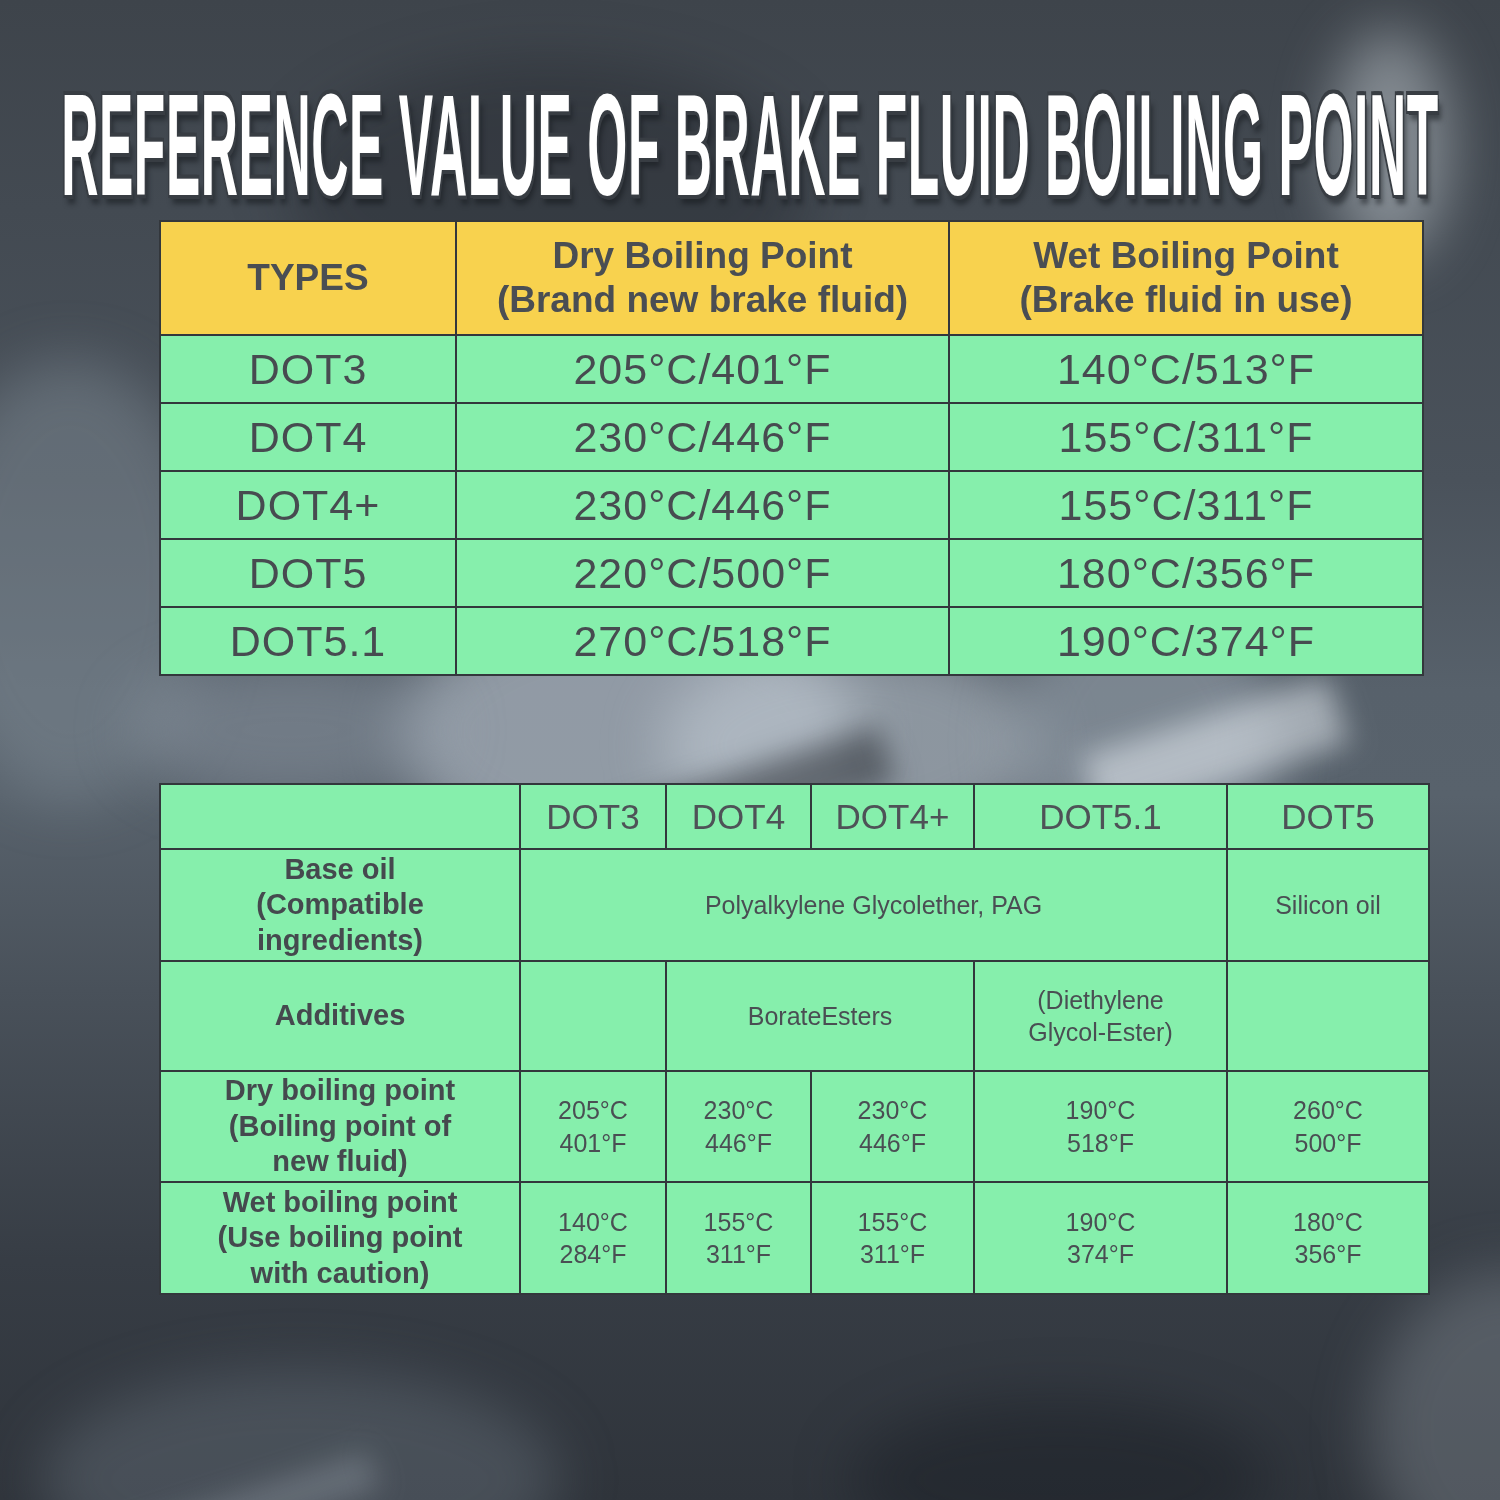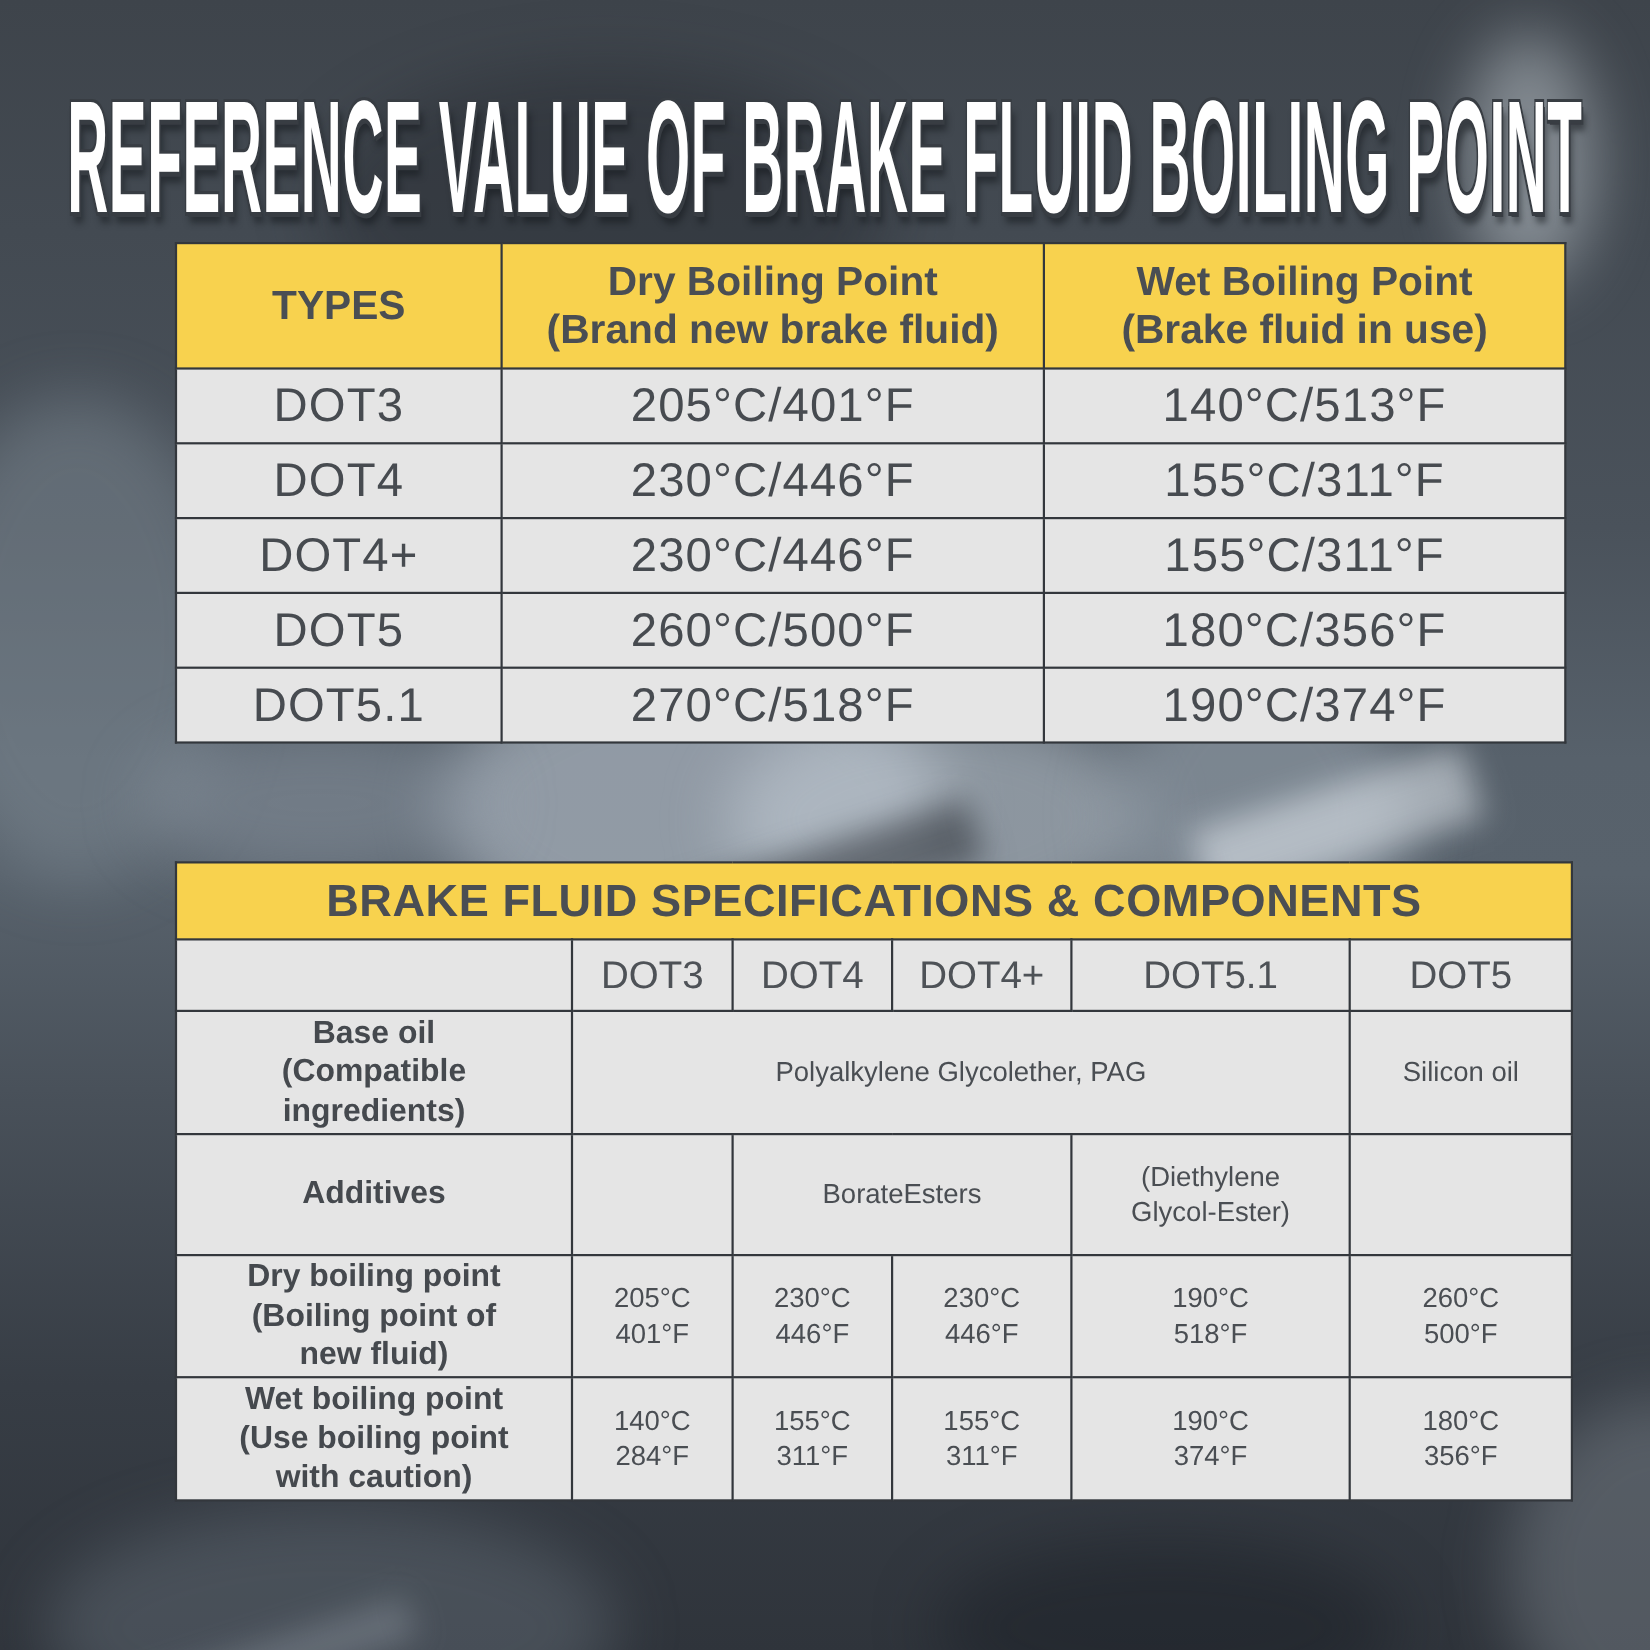--- a/index.html
+++ b/index.html
@@ -44,21 +44,21 @@
     transform:scale(0.56,1.58); transform-origin:center;
     text-shadow:
       -2px -2px 0 #383d43, 2px -2px 0 #383d43,
       -2px 2px 0 #383d43, 3px 3px 0 #383d43,
       6px 6px 6px rgba(18,21,25,.5);
   }
 
   
   table { border-collapse:collapse; position:absolute; table-layout:fixed;margin-left:40px; }
   td, th {
-    border:2.5px solid #33373c; background:#e5e5e5;
+    border:2.5px solid #33373c; background:#86efac;
     text-align:center; vertical-align:middle;
     color:#4e5257; font-weight:normal;
   }
   .yellow { background:#F8D24E; color:#4a4e53; }
   .pre { white-space:pre-line; }
 
   
   #t1 { left:119px; top:220px; width:1263px; }
   #t1 .head td { height:114px; font-size:37px; font-weight:bold; line-height:1.18; color:#4a4e53; }
   #t1 .row td { height:68px; font-size:43px; letter-spacing:1px; color:#474b50; }
@@ -121,44 +121,41 @@
       <td>230°C/446°F</td>
       <td>155°C/311°F</td>
     </tr>
     <tr class="row">
       <td>DOT4+</td>
       <td>230°C/446°F</td>
       <td>155°C/311°F</td>
     </tr>
     <tr class="row">
       <td>DOT5</td>
-      <td>260°C/500°F</td>
+      <td>220°C/500°F</td>
       <td>180°C/356°F</td>
     </tr>
     <tr class="row">
       <td>DOT5.1</td>
       <td>270°C/518°F</td>
       <td>190°C/374°F</td>
     </tr>
   </tbody>
 </table>
 
 <table id="t2">
   <colgroup>
     <col style="width:360px">
       <col style="width:146px">
       <col style="width:145px">
     <col style="width:163px">
       <col style="width:253px">
       <col style="width:202px">
   </colgroup>
   <tbody>
-    <tr class="ttl">
-      <td class="yellow" colspan="6" style="background: rgb(248, 210, 78);">BRAKE FLUID SPECIFICATIONS &amp; COMPONENTS</td>
-    </tr>
     <tr class="colhead">
       <td></td>
       <td>DOT3</td>
       <td>DOT4</td>
       <td>DOT4+</td>
       <td>DOT5.1</td>
       <td>DOT5</td>
     </tr>
     <tr class="r-base">
       <td class="lbl pre">Base oil

